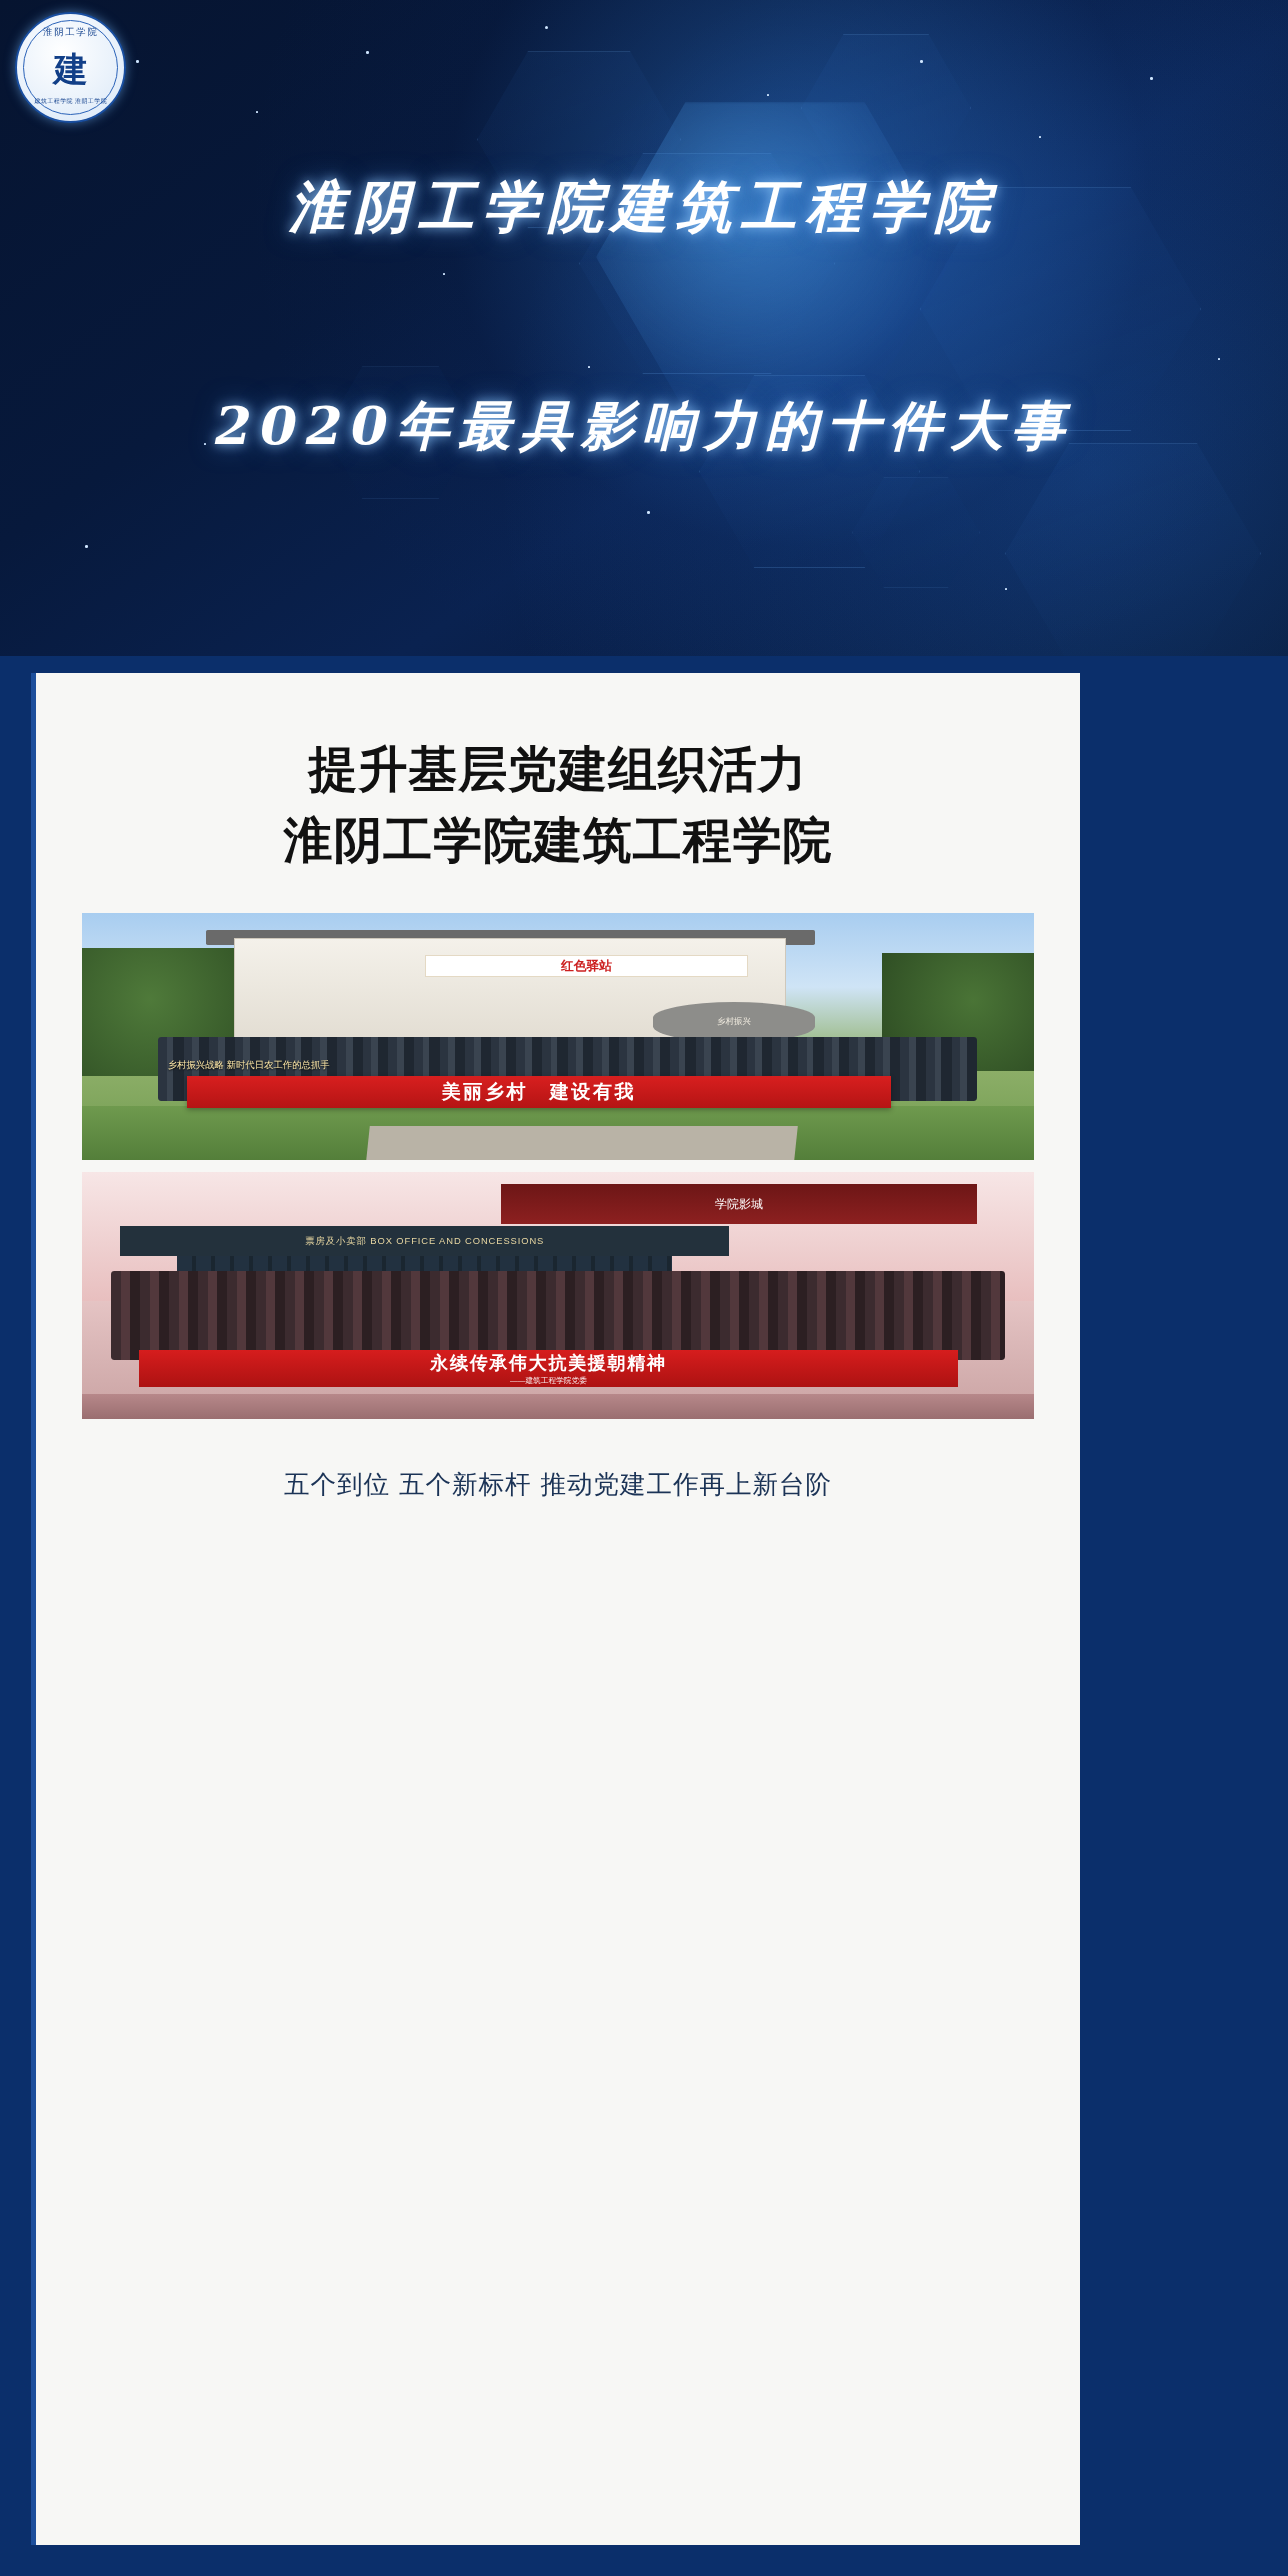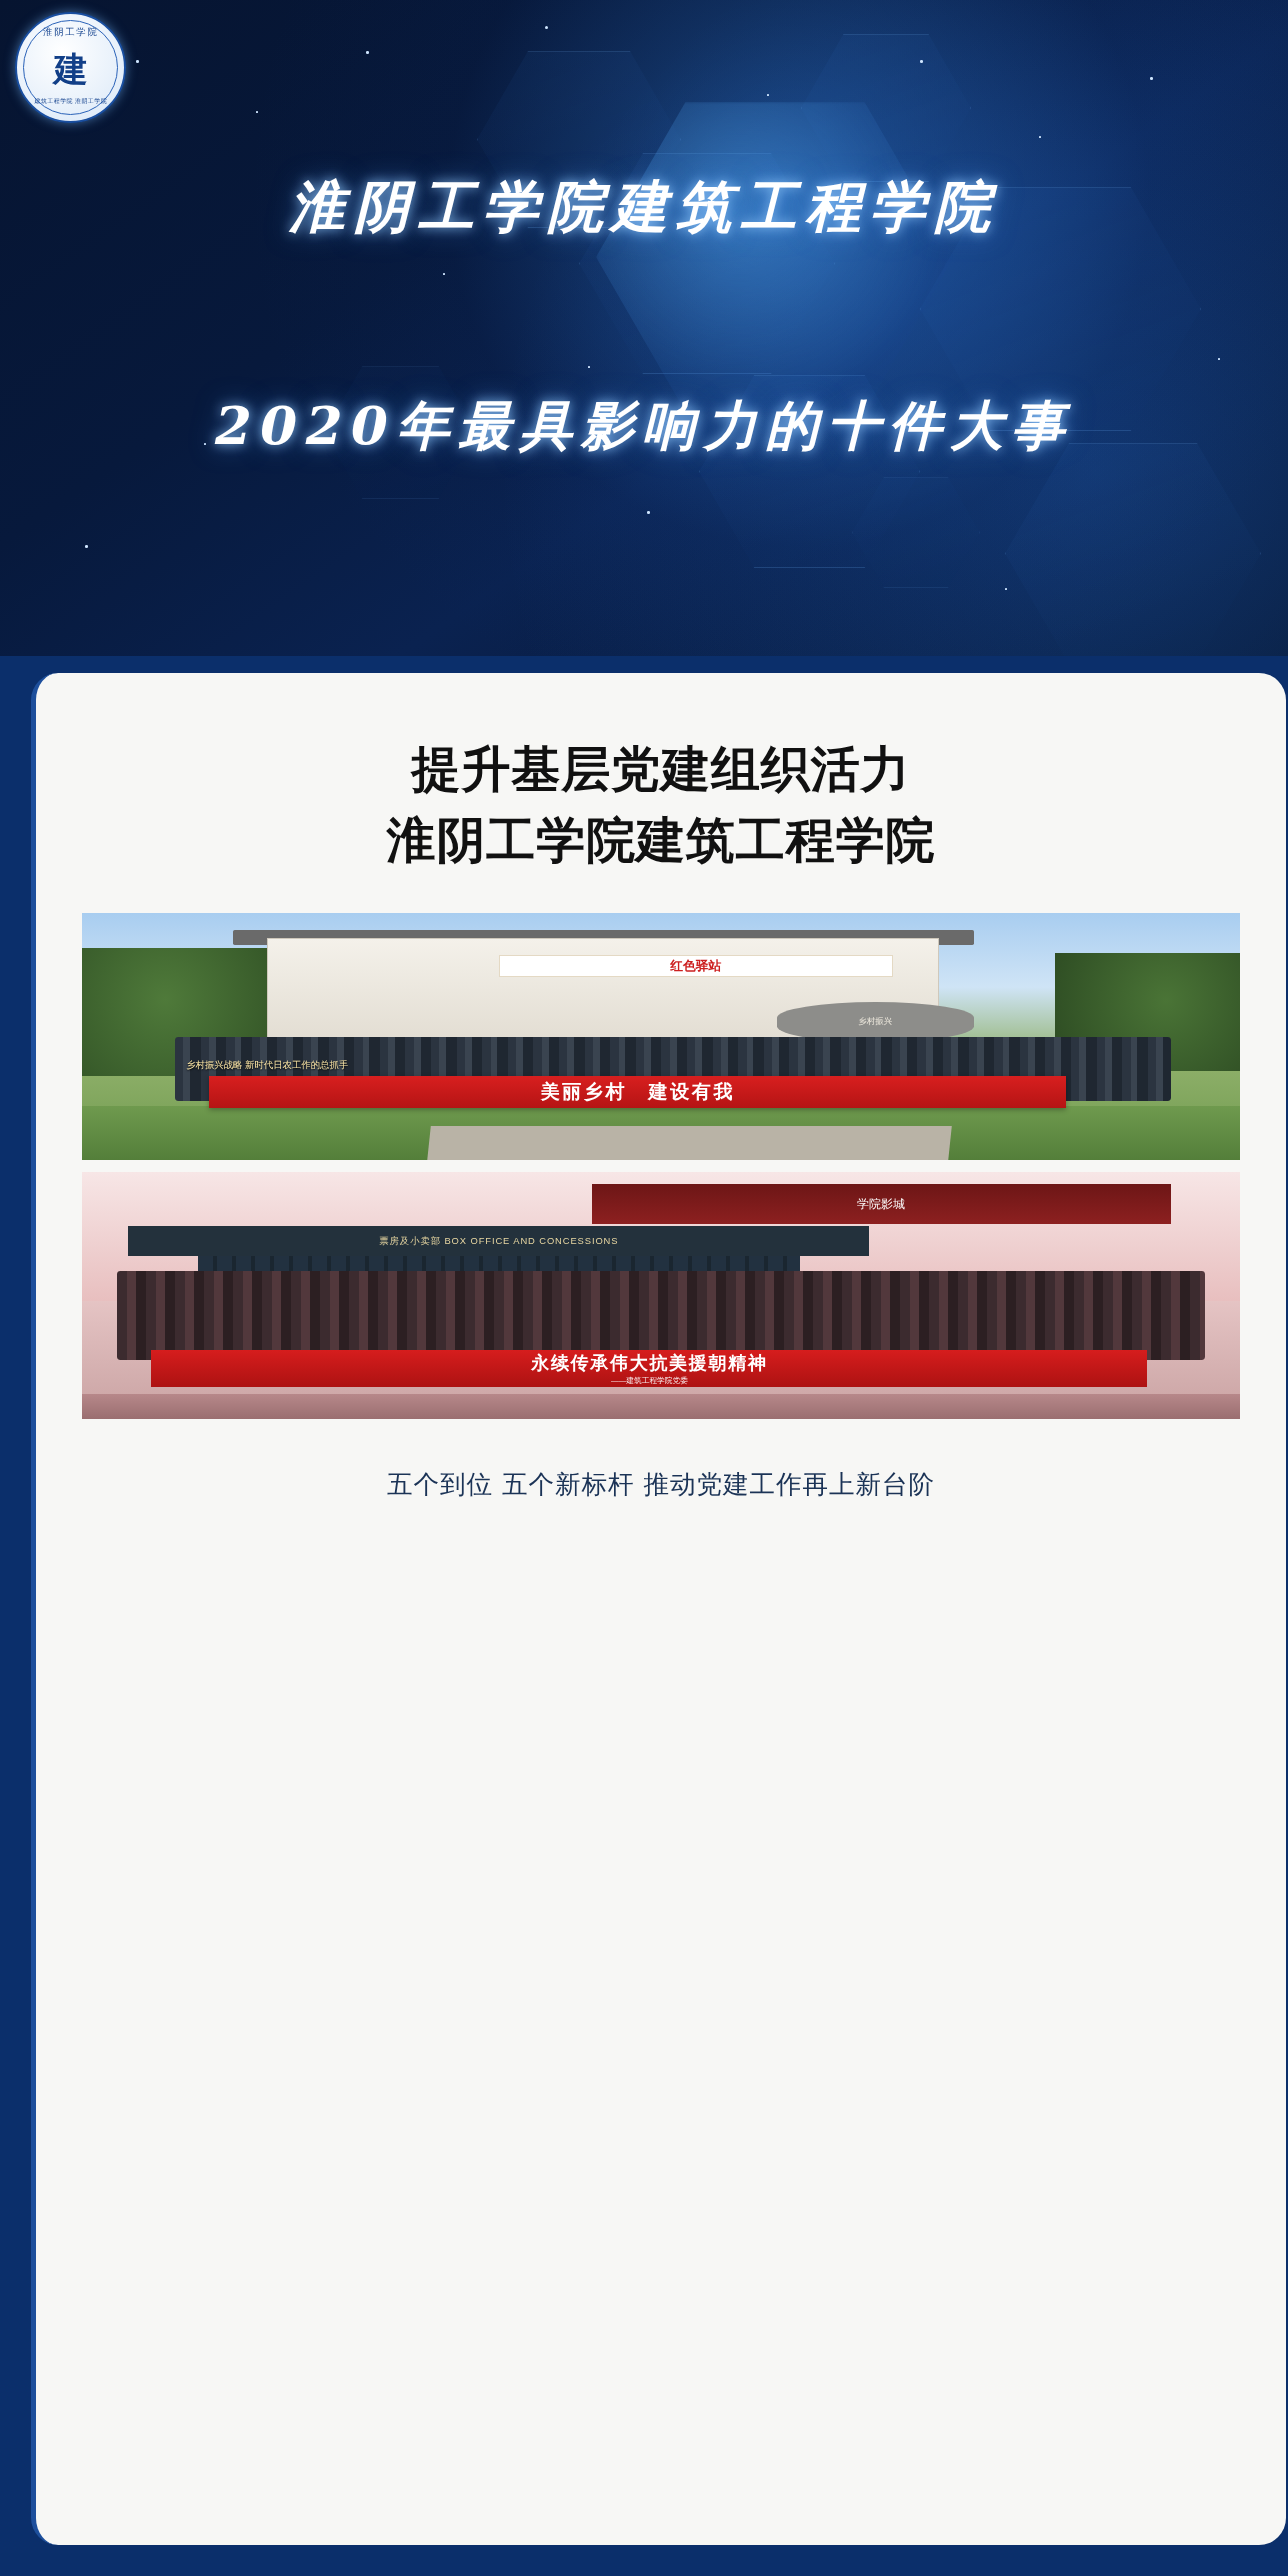--- a/index.html
+++ b/index.html
@@ -89,24 +89,23 @@
     text-shadow: 0 0 12px rgba(150,205,255,.85), 0 0 25.6px rgba(80,160,255,.55);
     font-style: italic;
     white-space: nowrap;
   }
   .hero-title { font-size: 56px; }
   .hero-sub { font-size: 53px; margin-top: 145px; }
 
   
   .card {
     position: absolute; left: 31px; top: 673px;
-    width: 1255px; height: 1872px;
+    width: 1049px; height: 1872px;
     background: #f7f7f5;
     border-left: 5.1px solid #1d4f9c;
-    border-radius: 27px;
   }
   .card-titles { padding-top: 61px; text-align: center; }
   .card-title {
     font-family: "DejaVu Sans", sans-serif;
     font-size: 49px; color: #111; font-weight: bold; line-height: 1.45;
     letter-spacing: 0.9px;
   }
 
   .body-text {
     margin: 36px 46px 0 46px;

